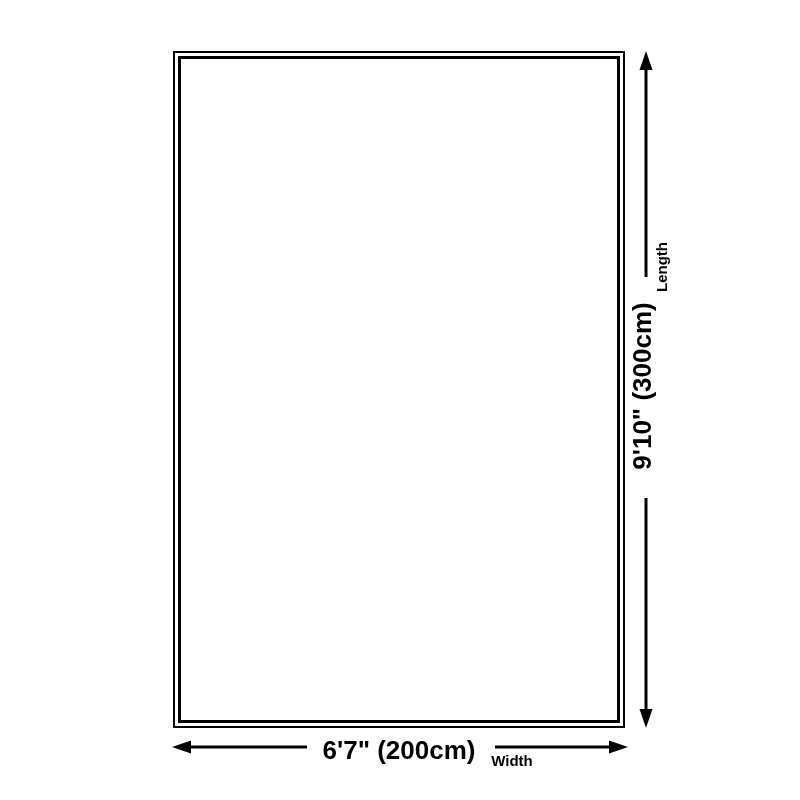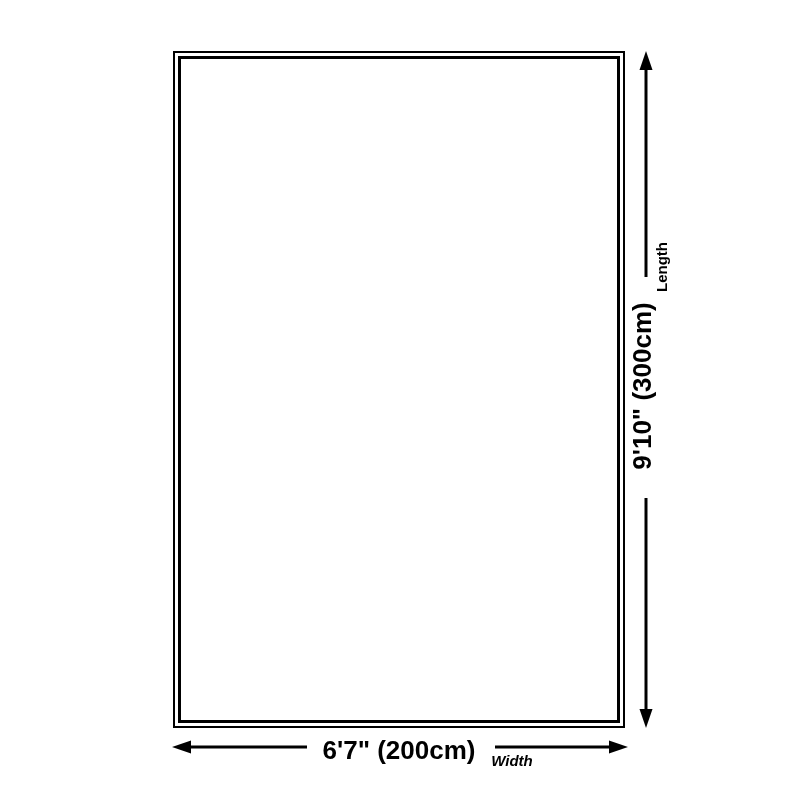--- a/index.html
+++ b/index.html
@@ -71,21 +71,21 @@
   }
   .center{
     transform:translate(-50%,-50%);
   }
   .center-rot{
     transform:translate(-50%,-50%) rotate(-90deg);
   }
   .length-value{ left:642px; top:386px; }
   .length-axis{ left:661px; top:267px; }
   .width-value{ left:399px; top:750px; }
-  .width-axis{ left:512px; top:760px;font-style:italic; }
+  .width-axis{ left:512px; top:760px; }
 </style>
 </head>
 <body>
 
 <div class="canvas">
 
   <div class="rug-outer">
     <div class="rug-inner"></div>
   </div>
 

